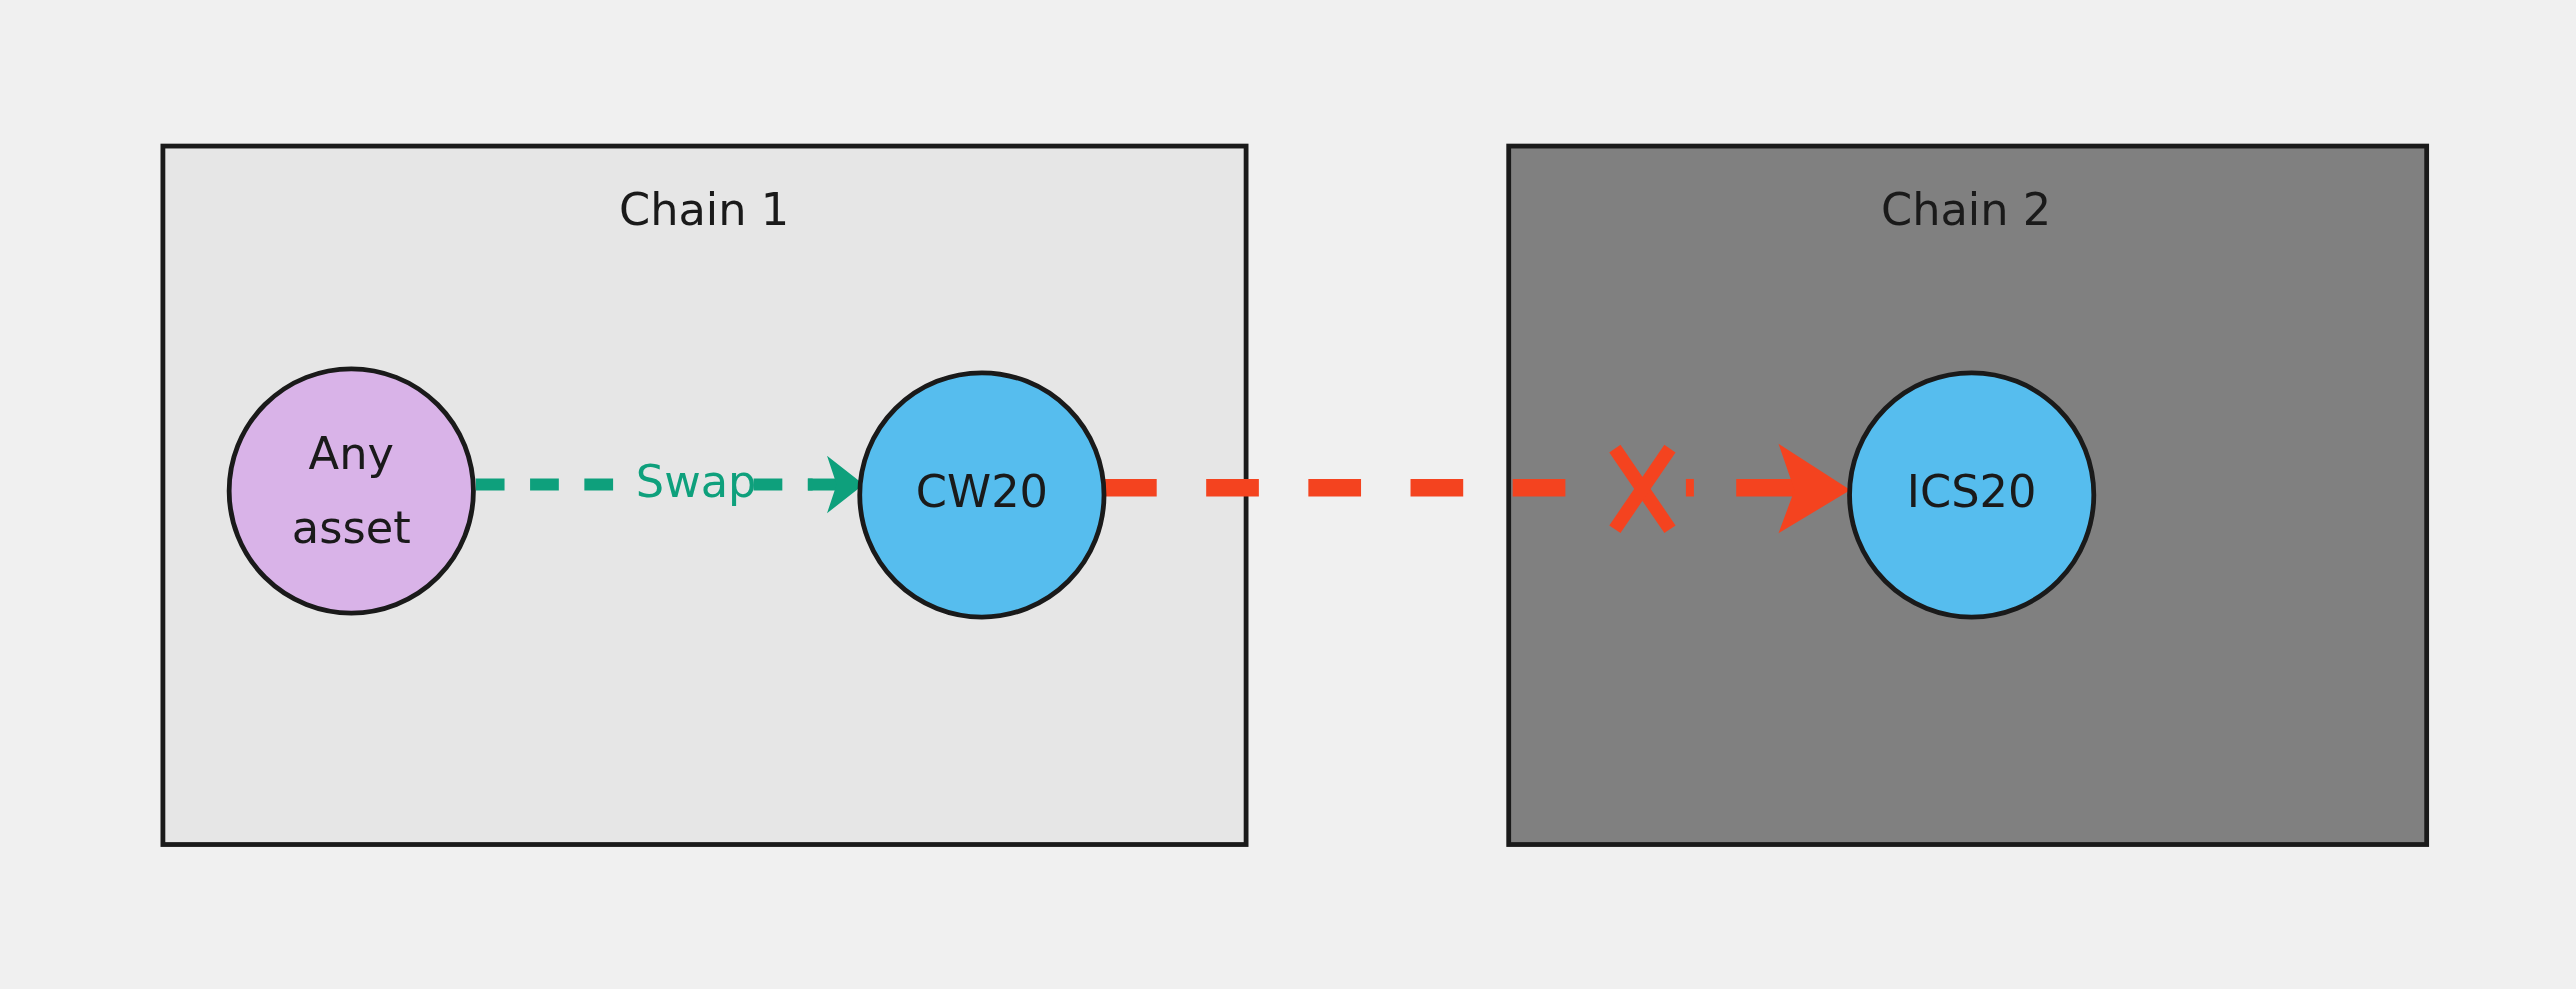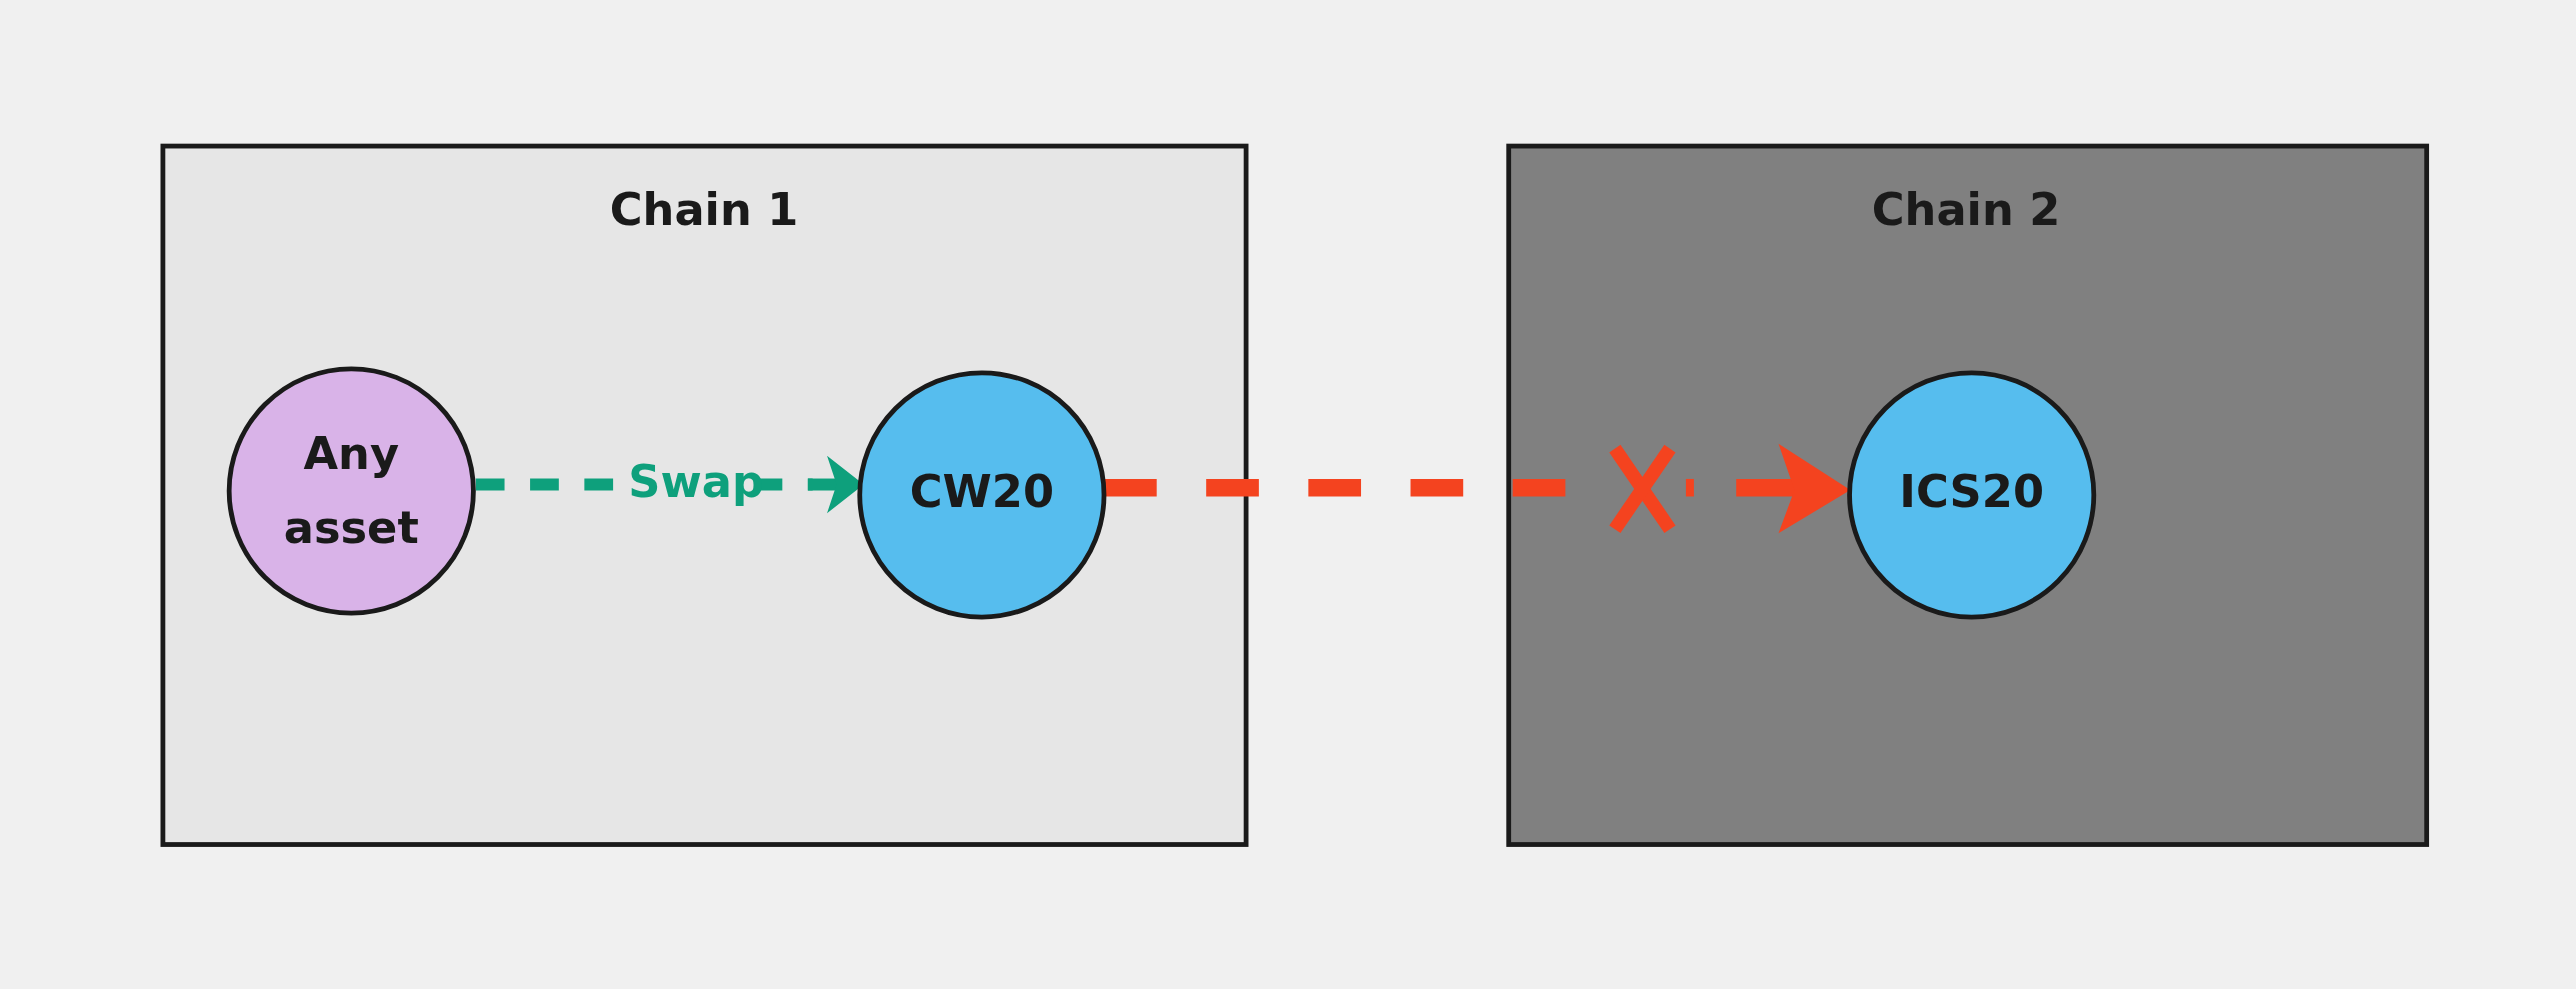--- a/index.html
+++ b/index.html
@@ -10,21 +10,20 @@
     width: 2576px;
     height: 989px;
     background: #f0f0f0;
     font-family: "DejaVu Sans", "Liberation Sans", sans-serif;
     overflow: hidden;
   }
   #stage {
     position: relative;
     width: 2576px;
     height: 942px;
-    font-weight: bold;
   }
   #canvas {
     position: absolute;
     top: 0;
     left: 0;
     width: 2576px;
     height: 989px;
     display: block;
   }
   .chain-label, .node-label, .edge-label {

